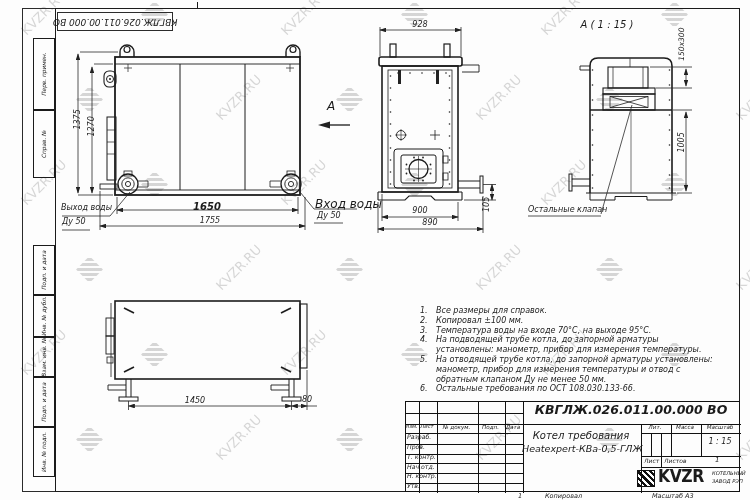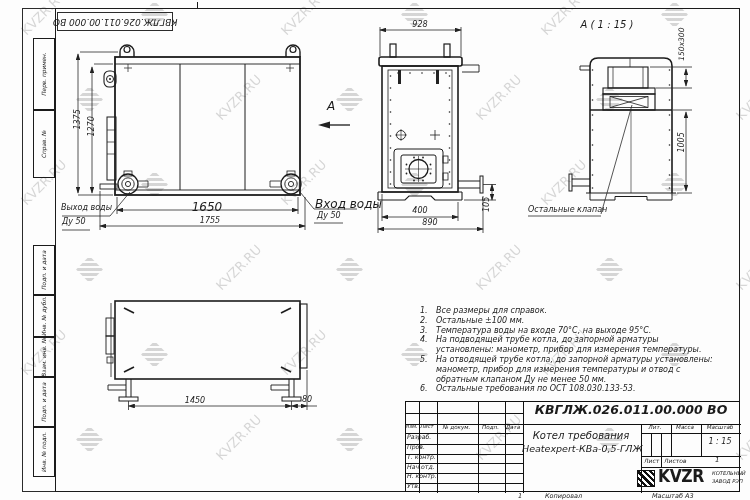--- a/index.html
+++ b/index.html
@@ -150,21 +150,21 @@
         <path d="M57,170 H238" marker-start="url(#aF)" marker-end="url(#aF)"></path>
         <path d="M40,186 H245" marker-start="url(#aF)" marker-end="url(#aF)"></path>
         <path d="M2,176 H50 L70,152 M2,190 H30"></path>
         <path d="M297,169 H254 L240,152 M254,183 H283"></path>
         <path d="M290,85 H263" stroke-width="1.4"></path>
       </g>
       <polygon points="258,85 270,81.5 270,88.5" fill="#222"></polygon>
     </svg>
     <div class="t rotccw ctr" style="left:56px;top:115px;width:44px;font-size:8px;">1375</div>
     <div class="t rotccw ctr" style="left:70px;top:122px;width:44px;font-size:8px;">1270</div>
-    <div class="t ctr" style="left:185px;top:201px;width:44px;font-size:12px;">1650</div>
+    <div class="t ctr" style="left:185px;top:201px;width:44px;font-size:10px;font-weight:bold;">1650</div>
     <div class="t ctr" style="left:188px;top:217px;width:44px;font-size:8px;">1755</div>
     <div class="t" style="left:61px;top:204px;font-size:8px;">Выход воды</div>
     <div class="t" style="left:62px;top:218px;font-size:8px;">Ду 50</div>
     <div class="t" style="left:315px;top:198px;font-size:12px;">Вход воды</div>
     <div class="t" style="left:317px;top:212px;font-size:8px;">Ду 50</div>
     <div class="t" style="left:327px;top:100px;font-size:12px;">А</div>
 
     <svg style="left:365px;top:12px;" width="140" height="228" viewBox="0 0 140 228">
       <defs>
           <marker id="aS" markerWidth="9" markerHeight="6" refX="8" refY="3" orient="auto-start-reverse">
@@ -230,21 +230,21 @@
       </g>
       <g stroke="#2a2a2a" stroke-width="0.8" fill="none">
         <path d="M15,44 V15 M96,44 V15 M17,182 V209 M93,190 V209 M13,190 V221 M118,184 V221 M118,172.5 H131 M99,188 H131"></path>
         <path d="M15,18 H96" marker-start="url(#aS)" marker-end="url(#aS)"></path>
         <path d="M17,205 H93" marker-start="url(#aS)" marker-end="url(#aS)"></path>
         <path d="M13,217 H118" marker-start="url(#aS)" marker-end="url(#aS)"></path>
         <path d="M127,172.5 V188" marker-start="url(#aS)" marker-end="url(#aS)"></path>
       </g>
     </svg>
     <div class="t ctr" style="left:398px;top:21px;width:44px;font-size:8px;">928</div>
-    <div class="t ctr" style="left:398px;top:207px;width:44px;font-size:8px;">400</div>
+    <div class="t ctr" style="left:398px;top:207px;width:44px;font-size:8px;">900</div>
     <div class="t ctr" style="left:408px;top:219px;width:44px;font-size:8px;">890</div>
     <div class="t rotccw ctr" style="left:470px;top:200px;width:34px;font-size:8px;">105</div>
 
     <svg style="left:520px;top:30px;" width="200" height="198" viewBox="0 0 200 198">
       <defs>
           <marker id="aD" markerWidth="9" markerHeight="6" refX="8" refY="3" orient="auto-start-reverse">
             <path d="M0,0L9,3L0,6Z" fill="#222"></path>
           </marker>
         </defs>
       <g stroke="#1c1c1c" fill="none">
@@ -324,37 +324,37 @@
     <div class="t ctr" style="left:172px;top:397px;width:46px;font-size:8px;">1450</div>
     <div class="t" style="left:302px;top:396px;font-size:8px;">80</div>
 
     <div class="abs" style="left:420px;top:306px;width:296px;">
       <div class="note-row">
           <span class="note-n">1.</span>
           <span class="note-tx">Все размеры для справок.</span>
         </div>
       <div class="note-row">
           <span class="note-n">2.</span>
-          <span class="note-tx">Остальные ±100 мм.</span>
+          <span class="note-tx">Копировал ±100 мм.</span>
         </div>
       <div class="note-row">
           <span class="note-n">3.</span>
           <span class="note-tx">Температура воды на входе 70°С, на выходе 95°С.</span>
         </div>
       <div class="note-row">
           <span class="note-n">4.</span>
           <span class="note-tx">На подводящей трубе котла, до запорной арматуры установлены: манометр, прибор для измерения температуры.</span>
         </div>
       <div class="note-row">
           <span class="note-n">5.</span>
           <span class="note-tx">На отводящей трубе котла, до запорной арматуры установлены: манометр, прибор для измерения температуры и отвод с обратным клапаном Ду не менее 50 мм.</span>
         </div>
       <div class="note-row">
           <span class="note-n">6.</span>
-          <span class="note-tx">Остальные требования по ОСТ 108.030.133-53.</span>
+          <span class="note-tx">Остальные требования по ОСТ 108.030.133-66.</span>
         </div>
     </div>
 
     <div id="titleblock">
 
       <div class="tb-line" style="left:13px;top:0;width:1px;height:91px;"></div>
       <div class="tb-line" style="left:31px;top:0;width:1px;height:91px;"></div>
       <div class="tb-line" style="left:72px;top:0;width:1px;height:91px;"></div>
       <div class="tb-line" style="left:99px;top:0;width:1px;height:91px;"></div>
       <div class="tb-line" style="left:117px;top:0;width:1.4px;height:91px;"></div>

